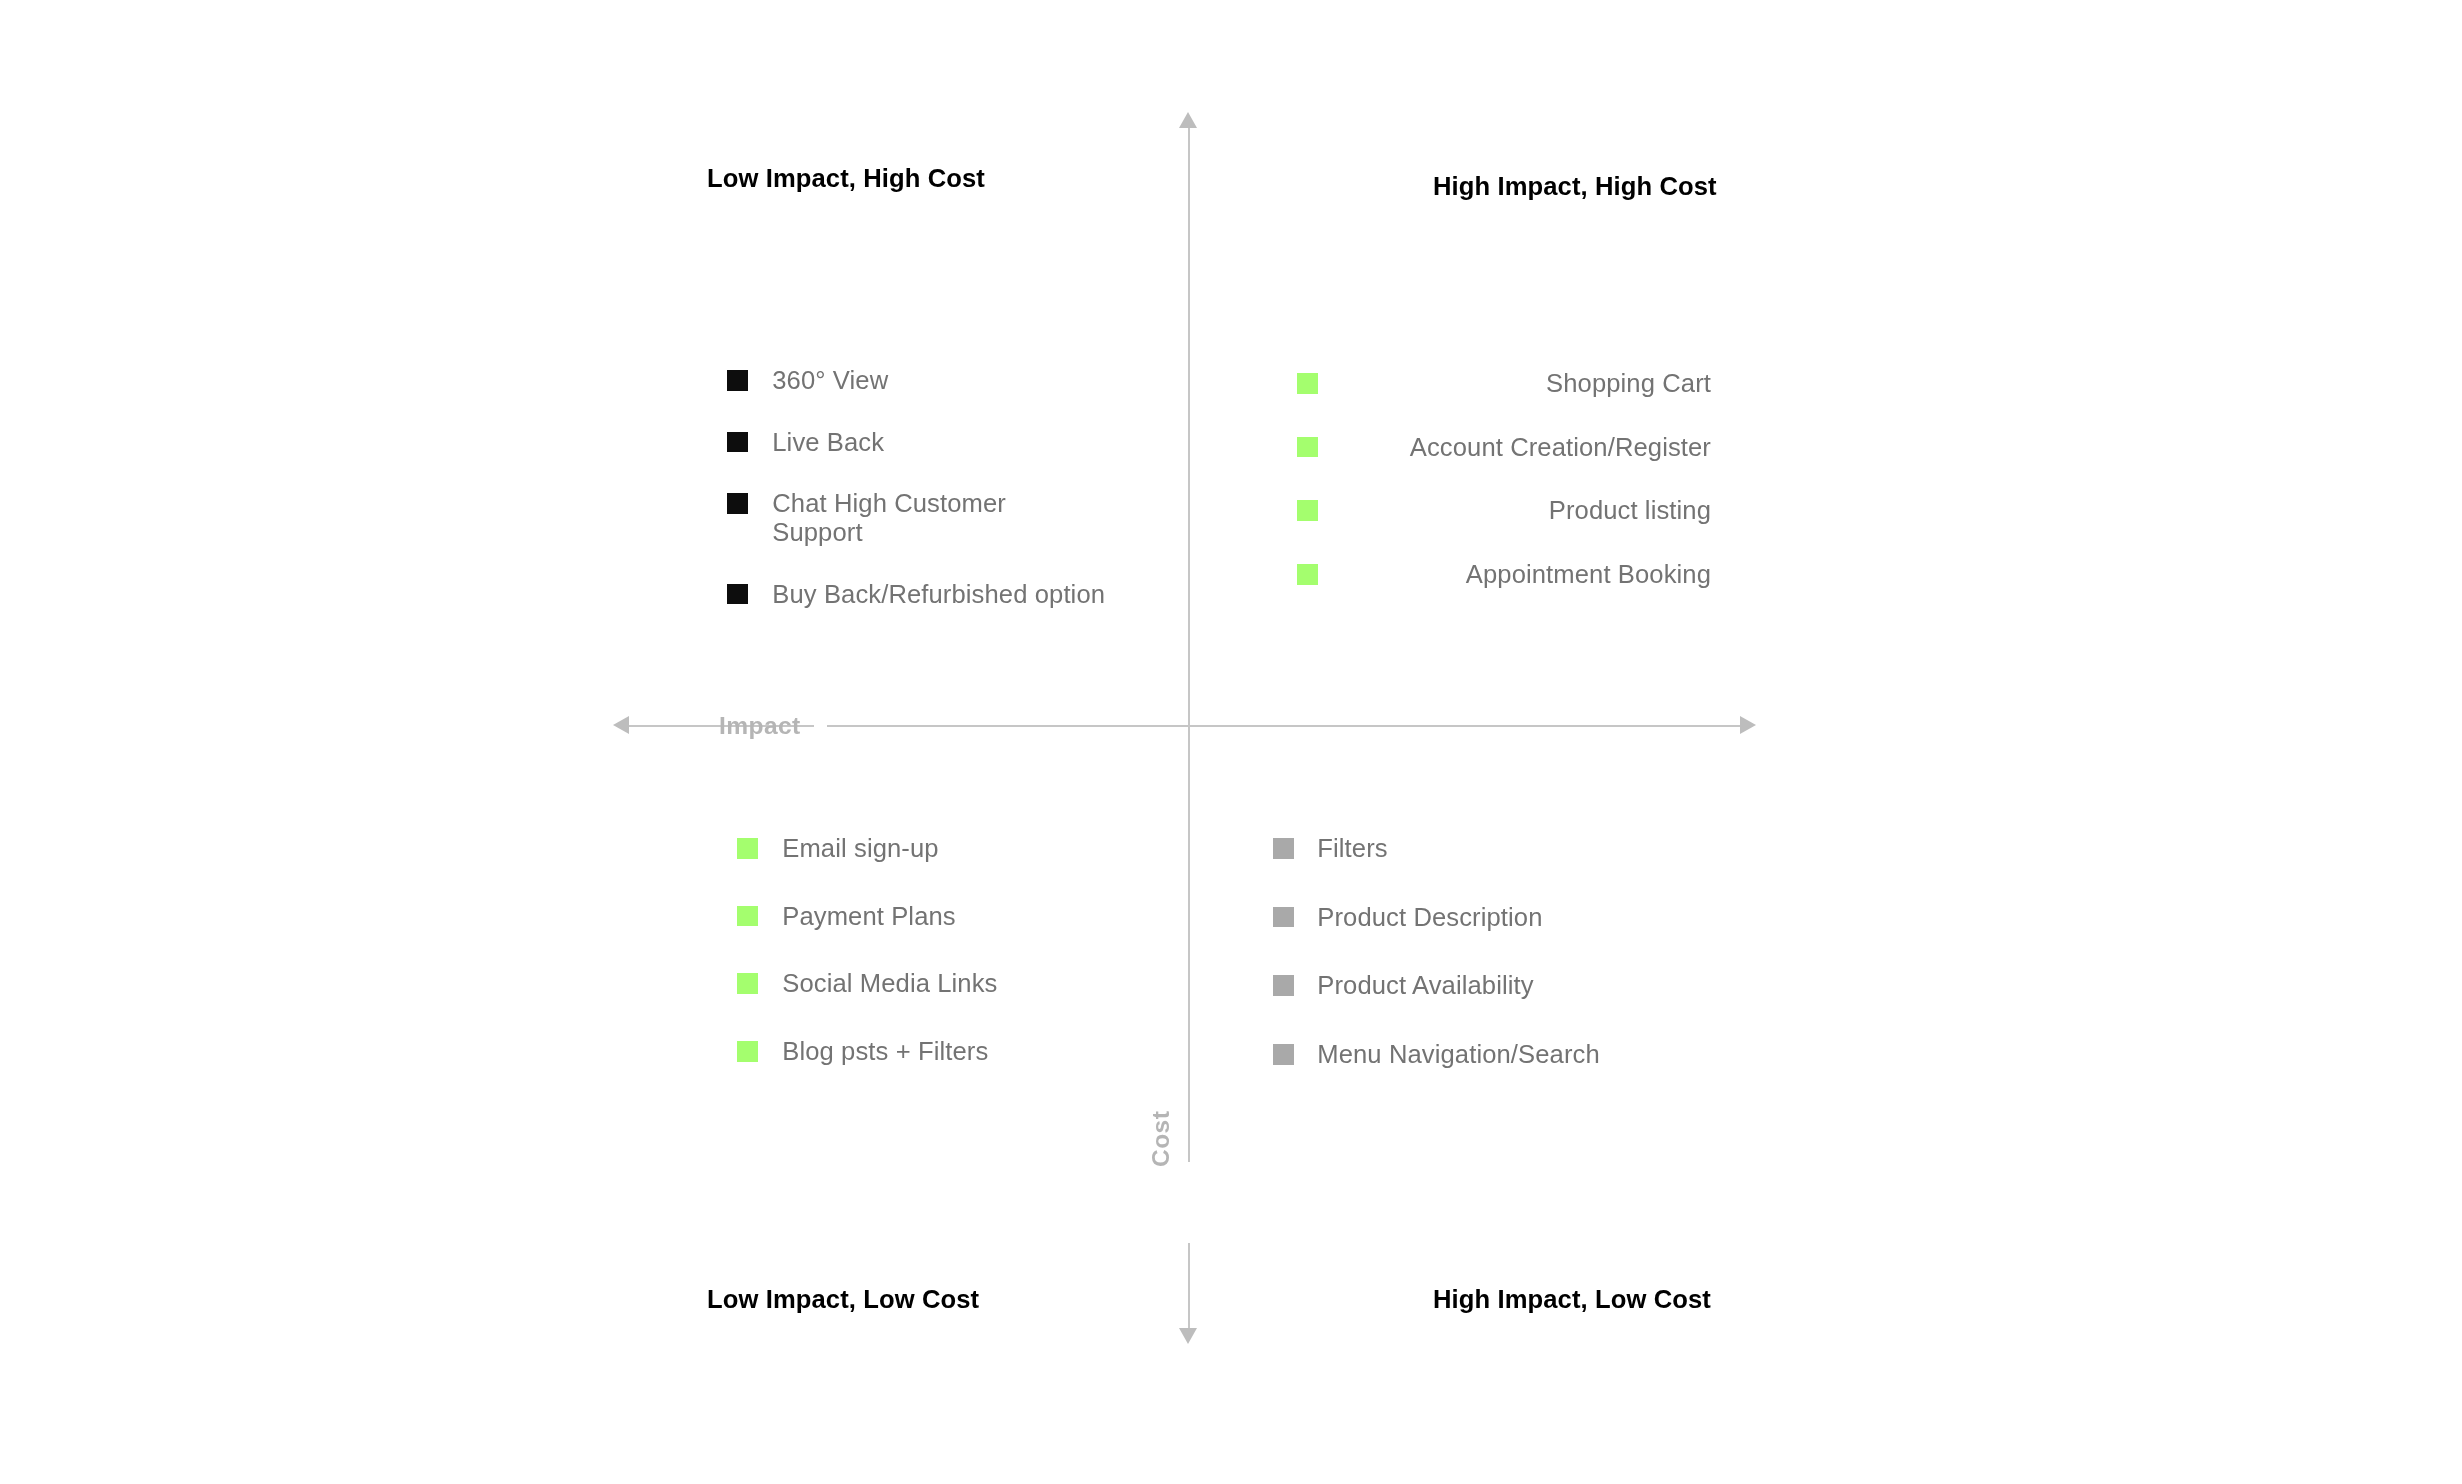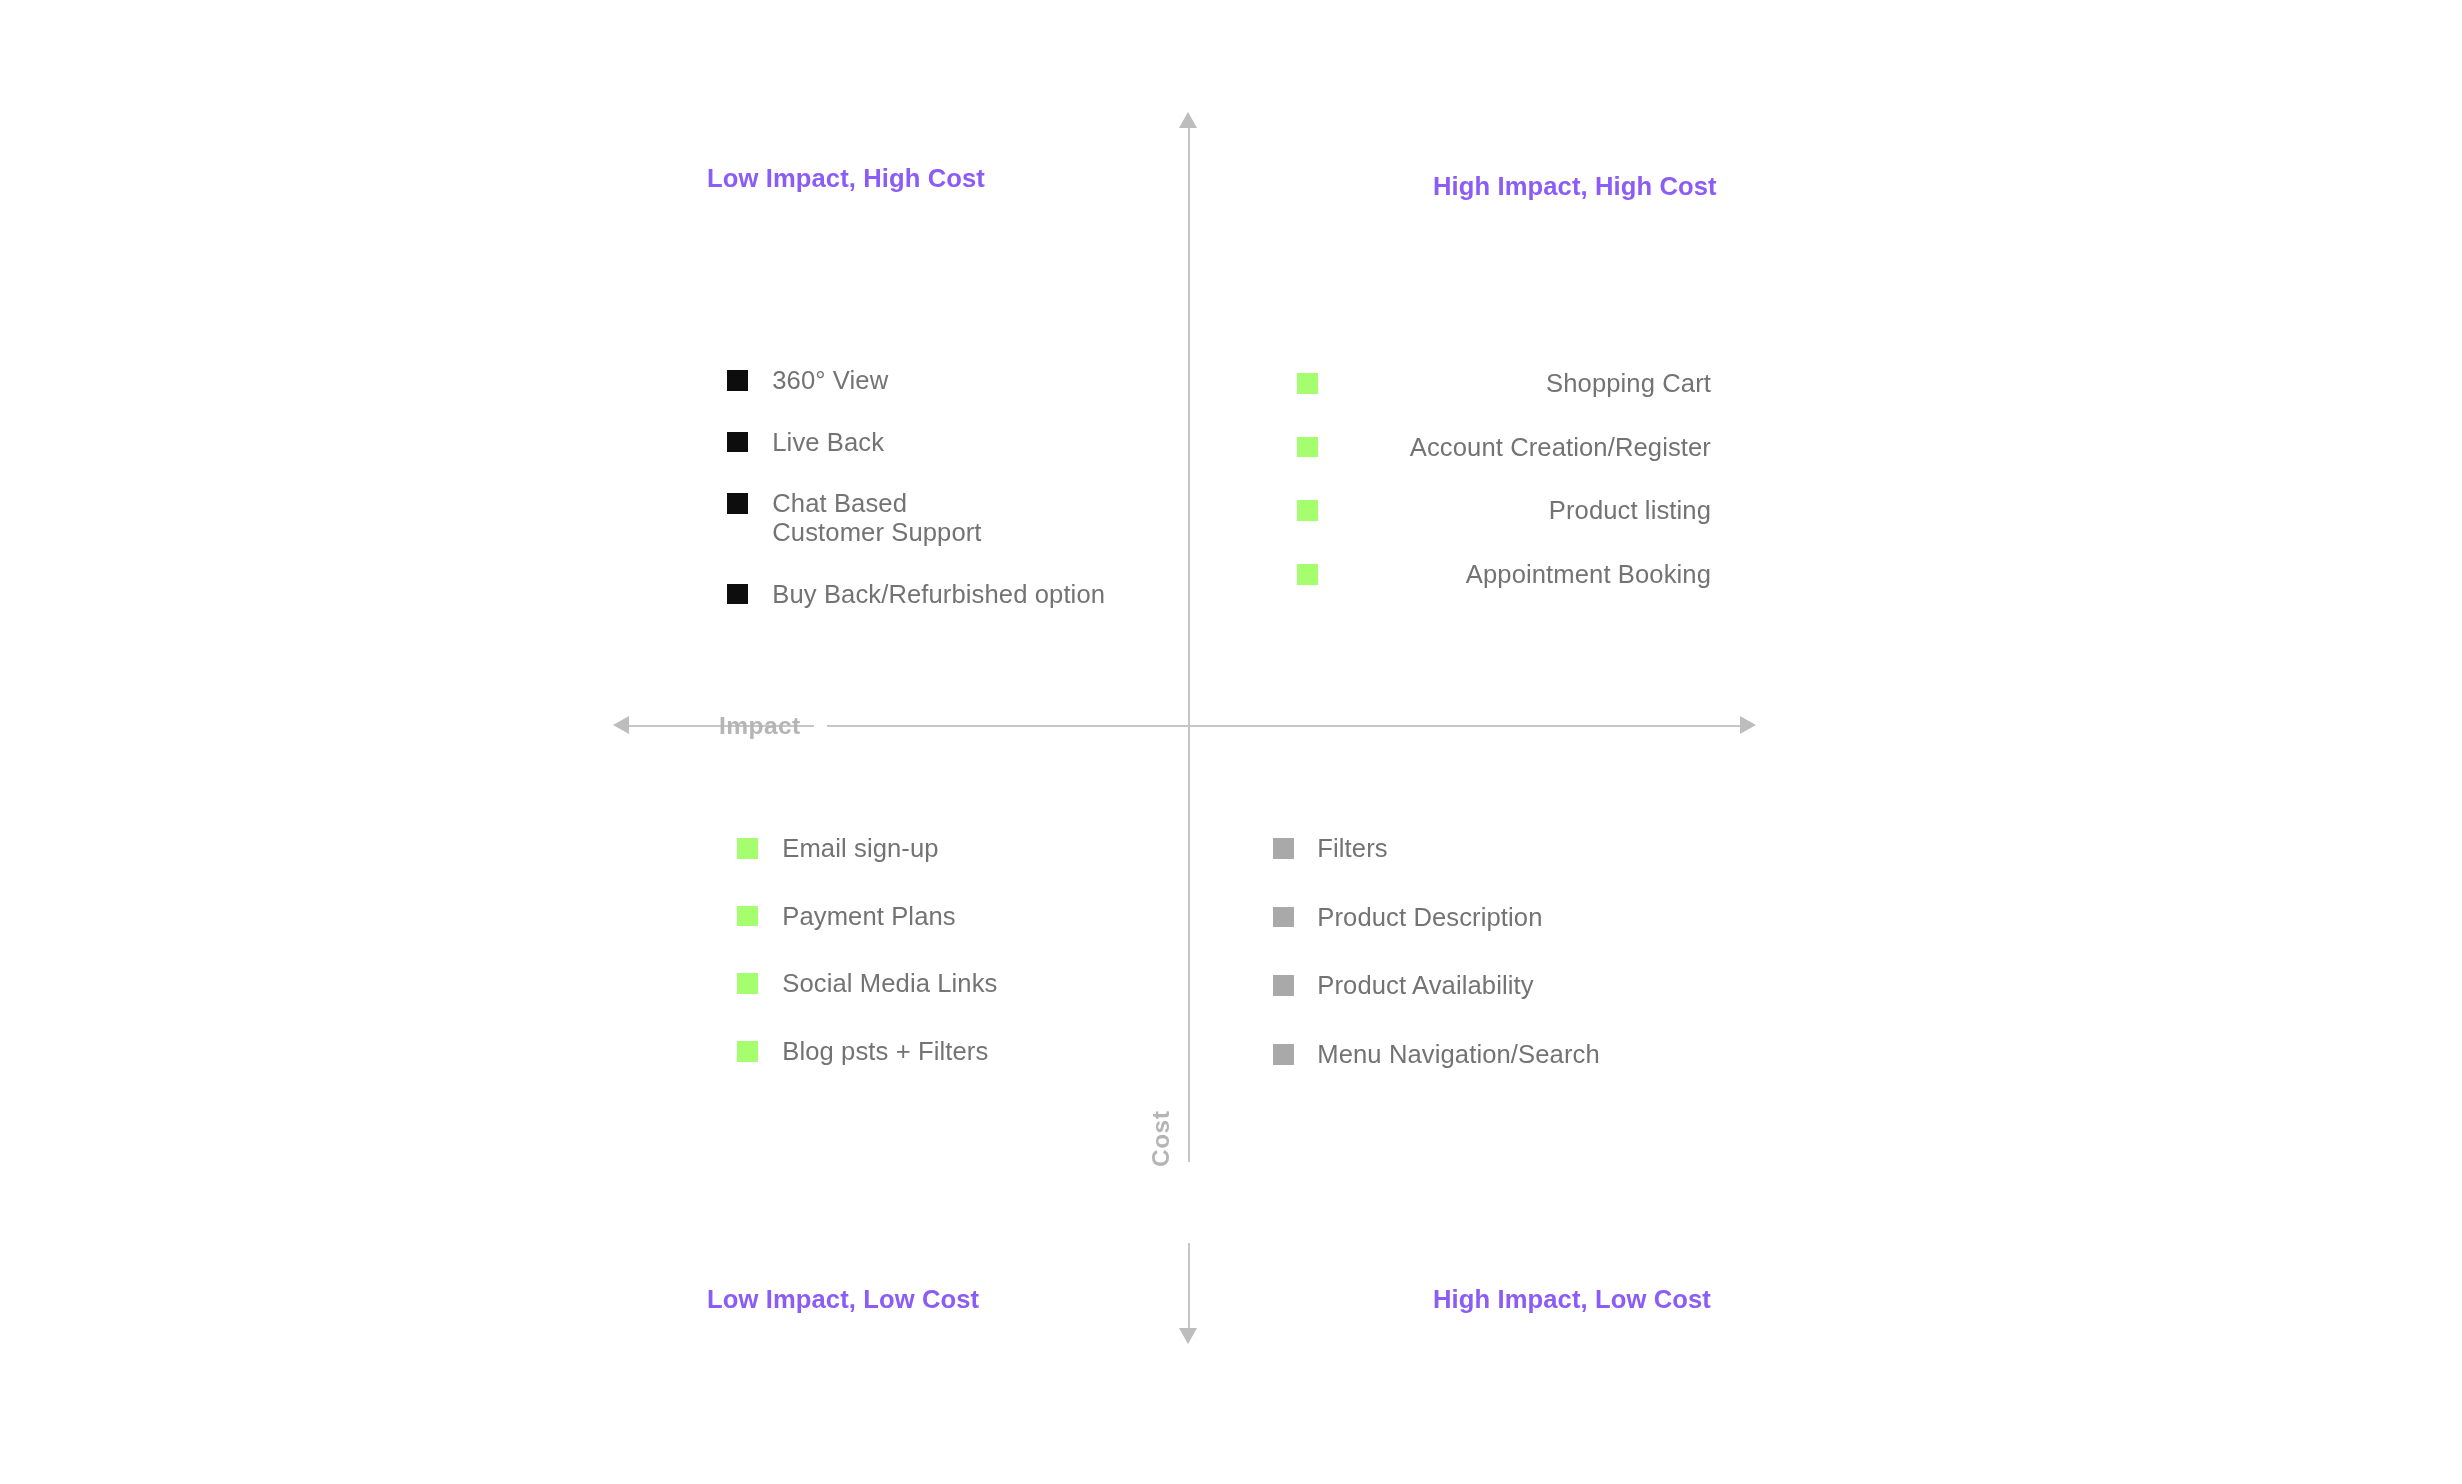--- a/index.html
+++ b/index.html
@@ -88,21 +88,21 @@
   .axis-label-cost {
     left: 1147px;
     top: 1167px;
     transform: rotate(-90deg);
     transform-origin: left top;
   }
 
   
   .quad-title {
     position: absolute;
-    color: #8b5cf6;
+    color: #000000;
     font-weight: 700;
     font-size: 25.6px;
     letter-spacing: 0.1px;
     white-space: nowrap;
   }
   .quad-title-tl { left: 707px;  top: 164px; }
   .quad-title-tr { left: 1433px; top: 172px; }
   .quad-title-bl { left: 707px;  top: 1285px; }
   .quad-title-br { left: 1433px; top: 1285px; }
 
@@ -172,21 +172,21 @@
     <div class="item">
       <span class="bullet bullet-black"></span>
       <span class="item-label">360° View</span>
     </div>
     <div class="item">
       <span class="bullet bullet-black"></span>
       <span class="item-label">Live Back</span>
     </div>
     <div class="item">
       <span class="bullet bullet-black"></span>
-      <span class="item-label" style="max-width:246px;">Chat Based Customer Support</span>
+      <span class="item-label" style="max-width:246px;">Chat High Customer Support</span>
     </div>
     <div class="item">
       <span class="bullet bullet-black"></span>
       <span class="item-label">Buy Back/Refurbished option</span>
     </div>
   </div>
 
   <div class="item-list list-tr">
     <div class="item">
       <span class="bullet bullet-green"></span>

